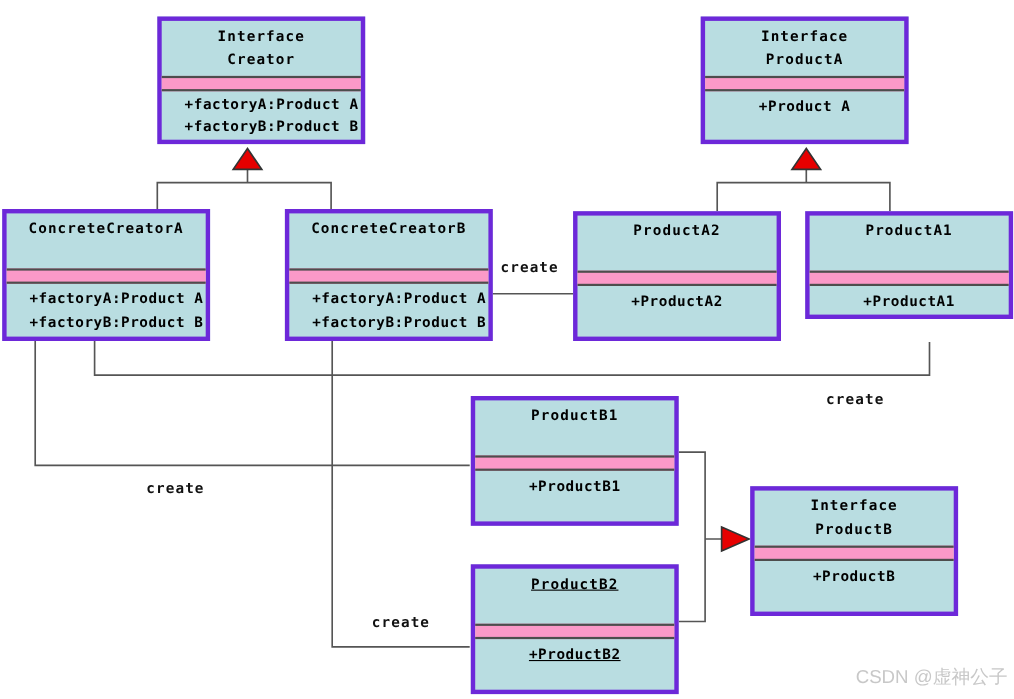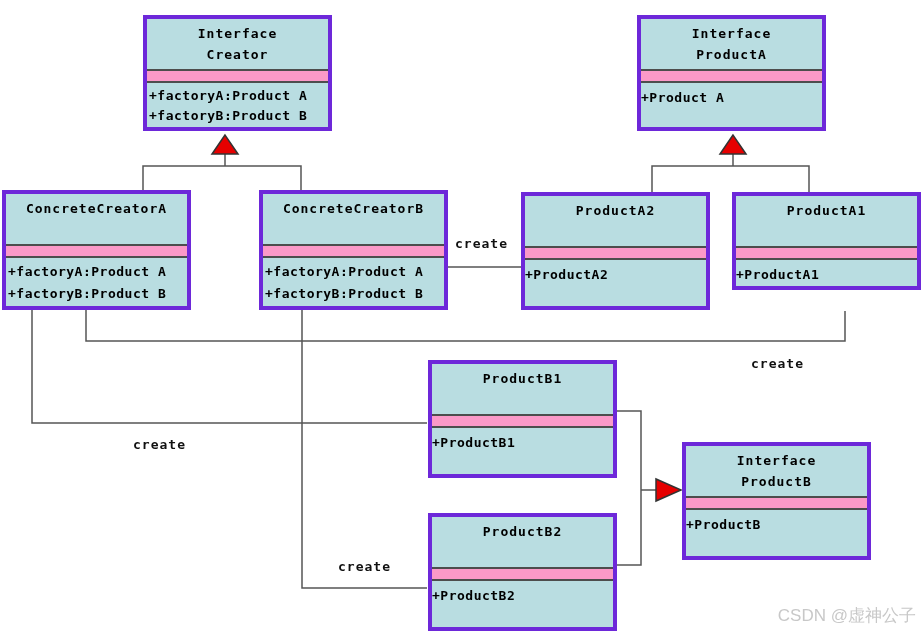--- a/index.html
+++ b/index.html
@@ -52,24 +52,24 @@
     flex: 1 1 auto;
     font-size: 13px;
     letter-spacing: 0.5px;
     white-space: nowrap;
   }
   .uml-methods.left {
     display: flex;
     flex-direction: column;
     justify-content: space-around;
     padding: 2px 2px;
-    text-align: left;
+    text-align: right;
   }
   .uml-methods.center {
-    text-align: left;
+    text-align: center;
     padding-top: 7px;
   }
   .create-label {
     position: absolute;
     font-size: 13px;
     font-weight: bold;
     letter-spacing: 1px;
     color: #111111;
     white-space: nowrap;
   }
@@ -181,21 +181,21 @@
   <div class="uml-box" style="left:428px; top:360px; width:189px; height:118px;">
     <div class="uml-title">
       <div>ProductB1</div>
     </div>
     <div class="uml-stripe"></div>
     <div class="uml-methods center">
       <div>+ProductB1</div>
     </div>
   </div>
 
-  <div class="uml-box" style="left:428px; top:513px; width:189px; height:118px;">
+  <div class="uml-box" style="left:428px; top:513px; width:189px; height:118px;text-decoration:underline;">
     <div class="uml-title">
       <div>ProductB2</div>
     </div>
     <div class="uml-stripe"></div>
     <div class="uml-methods center">
       <div>+ProductB2</div>
     </div>
   </div>
 
   <div class="uml-box" style="left:682px; top:442px; width:189px; height:118px;">

